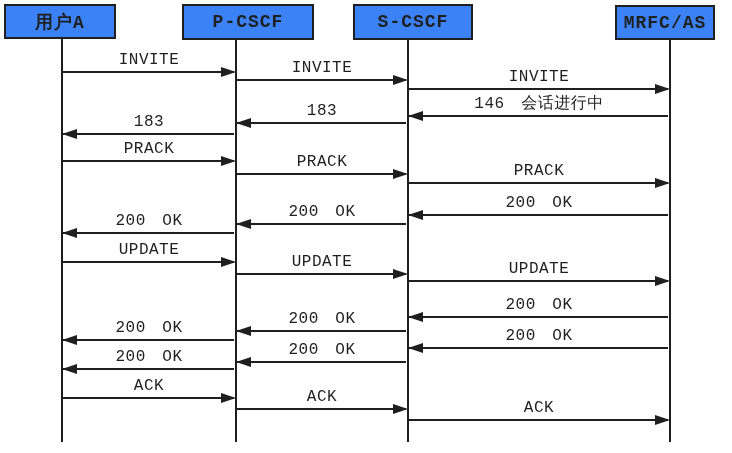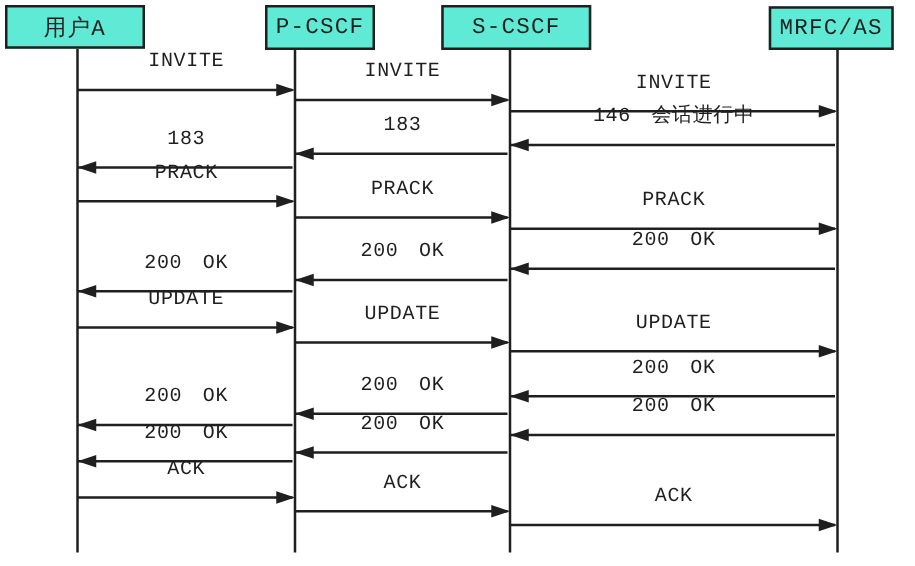--- a/index.html
+++ b/index.html
@@ -10,25 +10,26 @@
     height: 453px;
     background: var(--bg);
     overflow: hidden;
     font-family: "Liberation Mono", "DejaVu Sans Mono", monospace;
     color: var(--ink);
   }
   .actor {
     position: absolute;
     box-sizing: border-box;
     border: 2px solid var(--ink);
-    background: #5eead4;
+    background: #3b82f6;
     display: flex;
     align-items: center;
     justify-content: center;
     z-index: 3;
+    font-weight: bold;
   }
   .actor-label {
     font-size: 18px;
     letter-spacing: 1px;
     white-space: nowrap;
   }
   .lifeline {
     position: absolute;
     width: 0;
     border-left: 2px solid var(--ink);
@@ -47,39 +48,39 @@
     width: 0; height: 0;
     border-top: 5px solid transparent;
     border-bottom: 5px solid transparent;
   }
   .msg.right .msg-arrow { right: 0; border-left: 15px solid var(--ink); }
   .msg.left  .msg-arrow { left: 0;  border-right: 15px solid var(--ink); }
   .msg-label {
     position: absolute;
     left: 50%;
     transform: translateX(-50%);
-    bottom: 13px;
+    bottom: 2px;
     white-space: nowrap;
     font-size: 16px;
     line-height: 19px;
     word-spacing: 0.4em;
     letter-spacing: 0.5px;
   }
 </style>
 </head>
 <body>
 
 <div id="stage" style="background: rgb(255, 255, 255);">
 
 <div class="lifeline" style="left: 61px; top: 39px; height: 403px;"></div>
     <div class="actor" style="left: 4px; top: 4px; width: 112px; height: 35px;">
       <span class="actor-label">用户A</span>
     </div>
     <div class="lifeline" style="left: 235px; top: 39px; height: 403px;"></div>
-    <div class="actor" style="left: 182px; top: 4px; width: 88px; height: 36px; margin-left: 30px;">
+    <div class="actor" style="left: 182px; top: 4px; width: 132px; height: 36px;">
       <span class="actor-label">P-CSCF</span>
     </div>
     <div class="lifeline" style="left: 407px; top: 39px; height: 403px;"></div>
     <div class="actor" style="left: 353px; top: 4px; width: 120px; height: 36px;">
       <span class="actor-label">S-CSCF</span>
     </div>
     <div class="lifeline" style="left: 669px; top: 39px; height: 403px;"></div>
     <div class="actor" style="left: 615px; top: 5px; width: 100px; height: 35px;">
       <span class="actor-label">MRFC/AS</span>
     </div>

